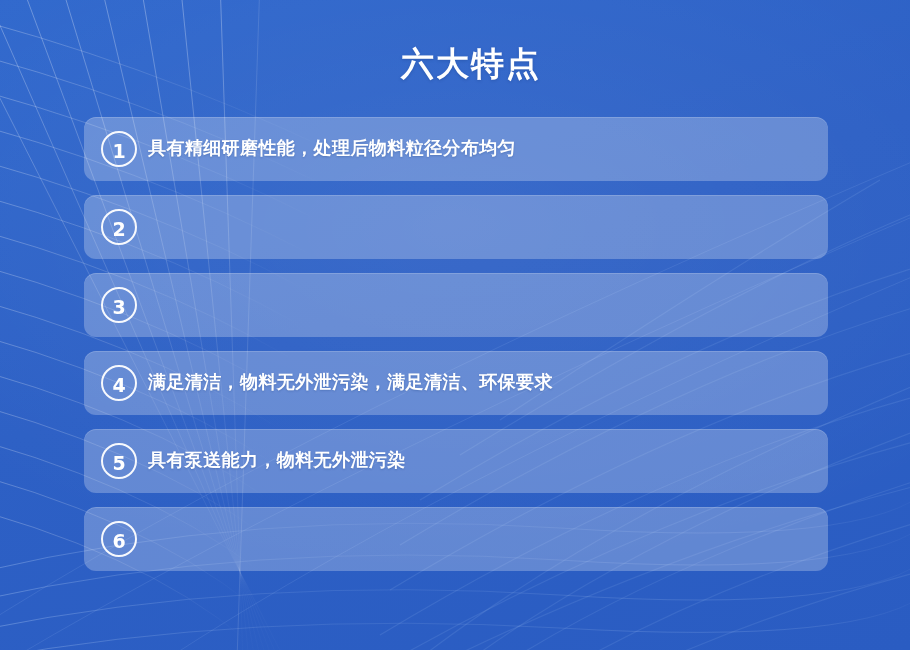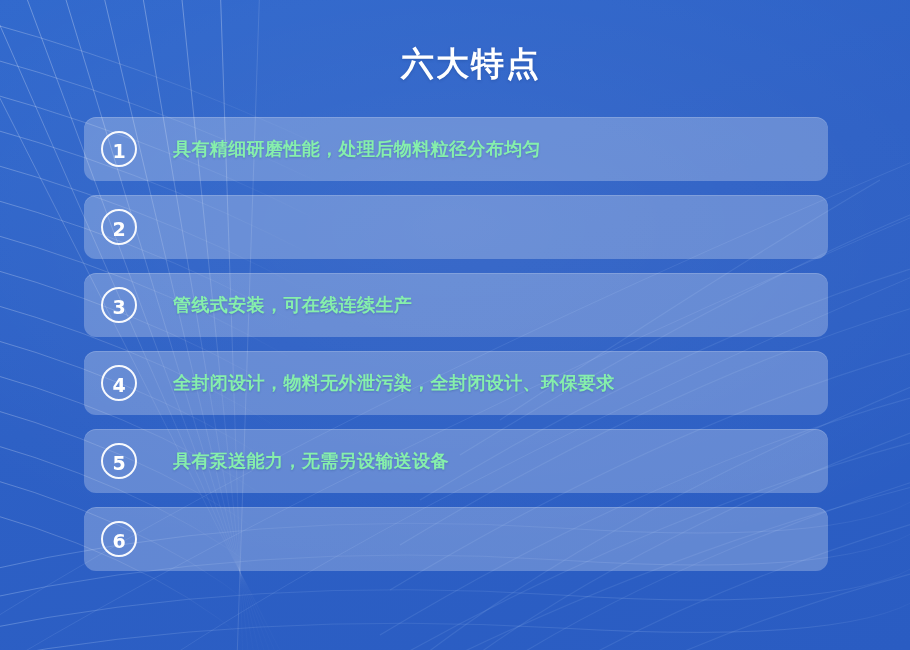--- a/index.html
+++ b/index.html
@@ -85,28 +85,29 @@
     border-radius: 50%;
     color: #ffffff;
     font-size: 19px;
     font-weight: bold;
     line-height: 36px;
     text-align: center;
     box-sizing: border-box;
   }
 
   .feature-text {
-    margin-left: 36px;
-    color: #86efac;
+    margin-left: 11px;
+    color: #ffffff;
     font-size: 18px;
     font-weight: bold;
     letter-spacing: 0.4px;
     line-height: 26px;
     white-space: nowrap;
     text-shadow: 0 1px 2px rgba(20,50,110,0.25);
+    font-family: Liberation Mono, monospace;
   }
 </style>
 </head>
 <body>
 
 <div id="stage">
 
   <div class="bg-vignette"></div>
 
   <svg class="bg-layer" viewBox="0 0 910 650" preserveAspectRatio="none">
@@ -199,31 +200,30 @@
       <div class="feature-badge">1</div>
       <div class="feature-text">具有精细研磨性能，处理后物料粒径分布均匀</div>
     </div>
 
     <div class="feature-row">
       <div class="feature-badge">2</div>
     </div>
 
     <div class="feature-row">
       <div class="feature-badge">3</div>
-      <div class="feature-text">管线式安装，可在线连续生产</div>
     </div>
 
     <div class="feature-row">
       <div class="feature-badge">4</div>
-      <div class="feature-text">全封闭设计，物料无外泄污染，全封闭设计、环保要求</div>
+      <div class="feature-text">满足清洁，物料无外泄污染，满足清洁、环保要求</div>
     </div>
 
     <div class="feature-row">
       <div class="feature-badge">5</div>
-      <div class="feature-text">具有泵送能力，无需另设输送设备</div>
+      <div class="feature-text">具有泵送能力，物料无外泄污染</div>
     </div>
 
     <div class="feature-row">
       <div class="feature-badge">6</div>
     </div>
 
   </div>
 </div>
 
 </body></html>

